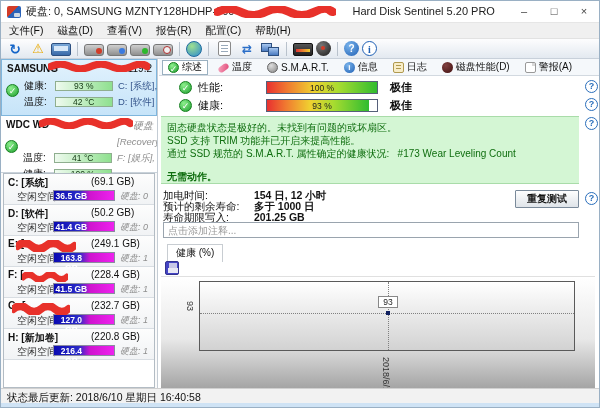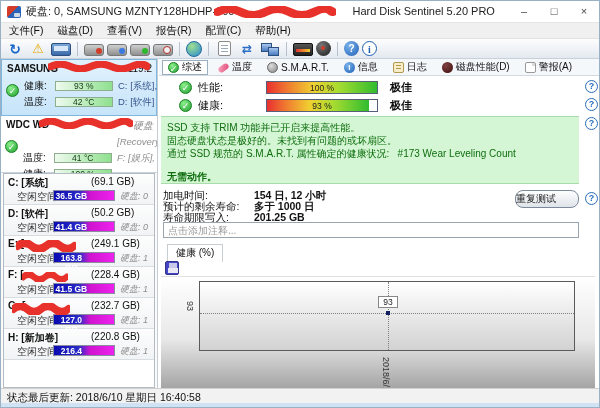--- a/index.html
+++ b/index.html
@@ -102,21 +102,21 @@
 
   
   .gbox { position:absolute; left:2px; top:57px; width:418px; height:68px; background:#d4f6d4; border-top:1px solid #a9dca9; border-bottom:1px solid #a9dca9; padding:4px 6px; color:#0f6e0f; font-size:10px; line-height:13px; }
   .gbox div { white-space:pre-wrap; }
   .gbox .b { font-weight:bold; margin-top:10px; }
 
   
   .inforow { position:absolute; left:4px; font-size:10.5px; }
   .inforow .ilbl { display:inline-block; width:88px; }
   .inforow .ival { font-weight:bold; }
-  .retest { position:absolute; left:356px; top:131px; width:64px; height:18px; font-size:10px; border:1px solid #7a8a9a; border-radius:8px; background:linear-gradient(#fefefe,#dfe4e9); text-align:left; line-height:16px; }
+  .retest { position:absolute; left:356px; top:131px; width:64px; height:18px; font-size:10px; border:1px solid #7a8a9a; border-radius:1px; background:linear-gradient(#fefefe,#dfe4e9); text-align:center; line-height:16px;font-weight:bold; }
   .comment { position:absolute; left:4px; top:163px; width:416px; height:16px; border:1px solid #9aa4ae; font-size:10px; padding:0 4px; color:#333; font-family:inherit; }
   .comment::placeholder { color:#9a9a9a; }
 
   
   .chart-tab { position:absolute; left:8px; top:185px; font-size:10px; padding:1px 8px 2px 8px; border:1px solid #c8cdd2; border-bottom:none; background:#fff; }
   .savebtn { position:absolute; left:6px; top:202px; width:14px; height:14px; background:#4444c4; border-radius:2px; border:1px solid #333390;}
   .savebtn::before{content:""; position:absolute; left:3px; top:1px; width:8px; height:5px; background:#c8c8e8;}
   .savebtn::after{content:""; position:absolute; left:2px; bottom:1px; width:10px; height:5px; background:#e8e8f4;}
   .chart-area { position:absolute; left:2px; top:217px; width:434px; height:114px; background:linear-gradient(#ffffff 0%, #e8e8e8 55%, #a2a2a2 100%); border-top:1px solid #e0e0e0; }
   .plot { position:absolute; left:38px; top:4px; width:376px; height:70px; border:1px solid #5a5a5a; background:linear-gradient(#ffffff,#d2d2d2); }
@@ -325,22 +325,22 @@
         <span class="olbl">健康:</span>
         <span class="gauge-b">
             <span class="fill" style="width:93%;"></span>
             <span class="gtxt">93 %</span>
           </span>
         <span class="ostat">极佳</span>
       </div>
       <span class="qicon" style="left:426px; top:39px;">?</span>
 
       <div class="gbox">
+        <div>固态硬盘状态是极好的。未找到有问题的或坏扇区。</div>
         <div>SSD 支持 TRIM 功能并已开启来提高性能。</div>
-        <div>固态硬盘状态是极好的。未找到有问题的或坏扇区。</div>
         <div>通过 SSD 规范的 S.M.A.R.T. 属性确定的健康状况:   #173 Wear Leveling Count</div>
         <div class="b">无需动作。</div>
       </div>
       <span class="qicon" style="left:426px; top:58px;">?</span>
 
       <div class="inforow" style="top:130px;">
         <span class="ilbl">加电时间:</span>
         <span class="ival">154 日, 12 小时</span>
       </div>
       <div class="inforow" style="top:141px;">

